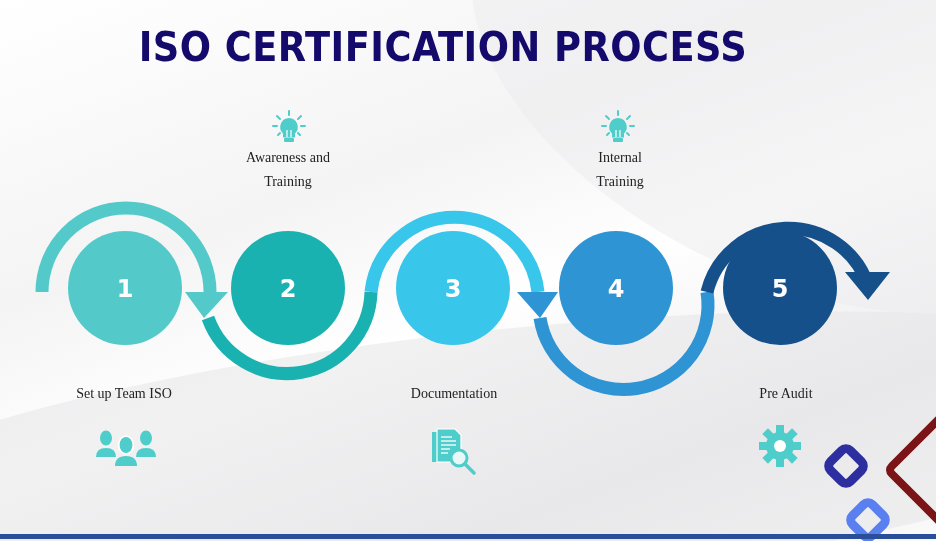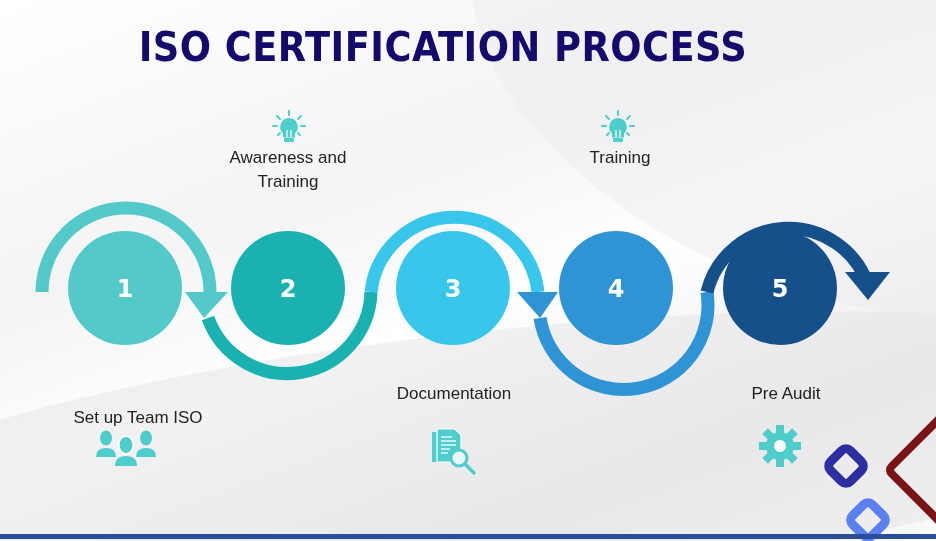--- a/index.html
+++ b/index.html
@@ -3,22 +3,22 @@
 <meta charset="utf-8">
 <style>
   html,body{margin:0;padding:0;}
   body{width:936px;height:541px;overflow:hidden;position:relative;
        background:linear-gradient(160deg,#ffffff 0%,#f4f4f5 35%,#ffffff 55%,#ececee 80%,#fafafa 100%);
        font-family:"Liberation Sans","DejaVu Sans",sans-serif;}
   .swoosh{position:absolute;border-radius:50%;pointer-events:none;}
   .title{position:absolute;left:0;width:886px;top:24px;text-align:center;
          font-family:"DejaVu Sans","Liberation Sans",sans-serif;font-weight:bold;
          font-size:40px;color:#140a6b;letter-spacing:0.5px;transform:scaleX(0.92);transform-origin:443px 0;}
-  .label{position:absolute;text-align:center;color:#222;font-size:17px;line-height:24px;
-         font-family:Liberation Sans, sans-serif;font-weight:500;}
+  .label{position:absolute;text-align:center;color:#222;font-size:14px;line-height:24px;
+         font-family:Liberation Serif, serif;font-weight:500;}
   svg.diagram{position:absolute;left:0;top:0;}
   .num{font-family:"DejaVu Sans","Liberation Sans",sans-serif;font-weight:bold;font-size:24px;fill:#fff;}
   .icon{position:absolute;}
   .bottombar{position:absolute;left:0;top:534px;width:936px;height:5px;background:#2a4f9a;}
 </style>
 </head>
 <body>
 
 <div class="swoosh" style="left:-200px;top:330px;width:1400px;height:260px;background:rgba(230,230,232,0.55);transform:rotate(-6deg);"></div>
 <div class="swoosh" style="left:450px;top:-120px;width:700px;height:400px;background:rgba(236,236,238,0.5);transform:rotate(25deg);"></div>
@@ -91,24 +91,25 @@
       <line x1="30" y1="16" x2="34" y2="16"></line>
     <line x1="7" y1="25" x2="9" y2="23"></line>
       <line x1="29" y1="25" x2="27" y2="23"></line>
   </g>
   <path d="M18 8 a9 9 0 0 1 6 15.5 v4 h-12 v-4 a9 9 0 0 1 6 -15.5z" fill="#4ecdcb"></path>
   <rect x="13" y="28" width="10" height="4" rx="1" fill="#4ecdcb"></rect>
   <line x1="16" y1="20" x2="16" y2="27" stroke="#fff" stroke-width="1.2"></line>
     <line x1="20" y1="20" x2="20" y2="27" stroke="#fff" stroke-width="1.2"></line>
 </svg>
 <div class="label" style="left:530px;top:146px;width:180px;">
+  <div>Internal</div>
   <div>Training</div>
 </div>
 
-<div class="label" style="left:48px;top:382px;width:180px;margin-top:24px;">Set up Team ISO</div>
+<div class="label" style="left:34px;top:382px;width:180px;">Set up Team ISO</div>
 <div class="label" style="left:364px;top:382px;width:180px;">Documentation</div>
 <div class="label" style="left:696px;top:382px;width:180px;">Pre Audit</div>
 
 <svg class="icon" style="left:95px;top:428px;" width="62" height="40" viewBox="0 0 62 40">
   <g fill="#4ecdcb">
     <ellipse cx="11" cy="10" rx="6" ry="7.5"></ellipse>
       <path d="M1 29 q0-9 10-9 q10 0 10 9z"></path>
     <ellipse cx="51" cy="10" rx="6" ry="7.5"></ellipse>
       <path d="M41 29 q0-9 10-9 q10 0 10 9z"></path>
     <ellipse cx="31" cy="17" rx="6.5" ry="8"></ellipse>

